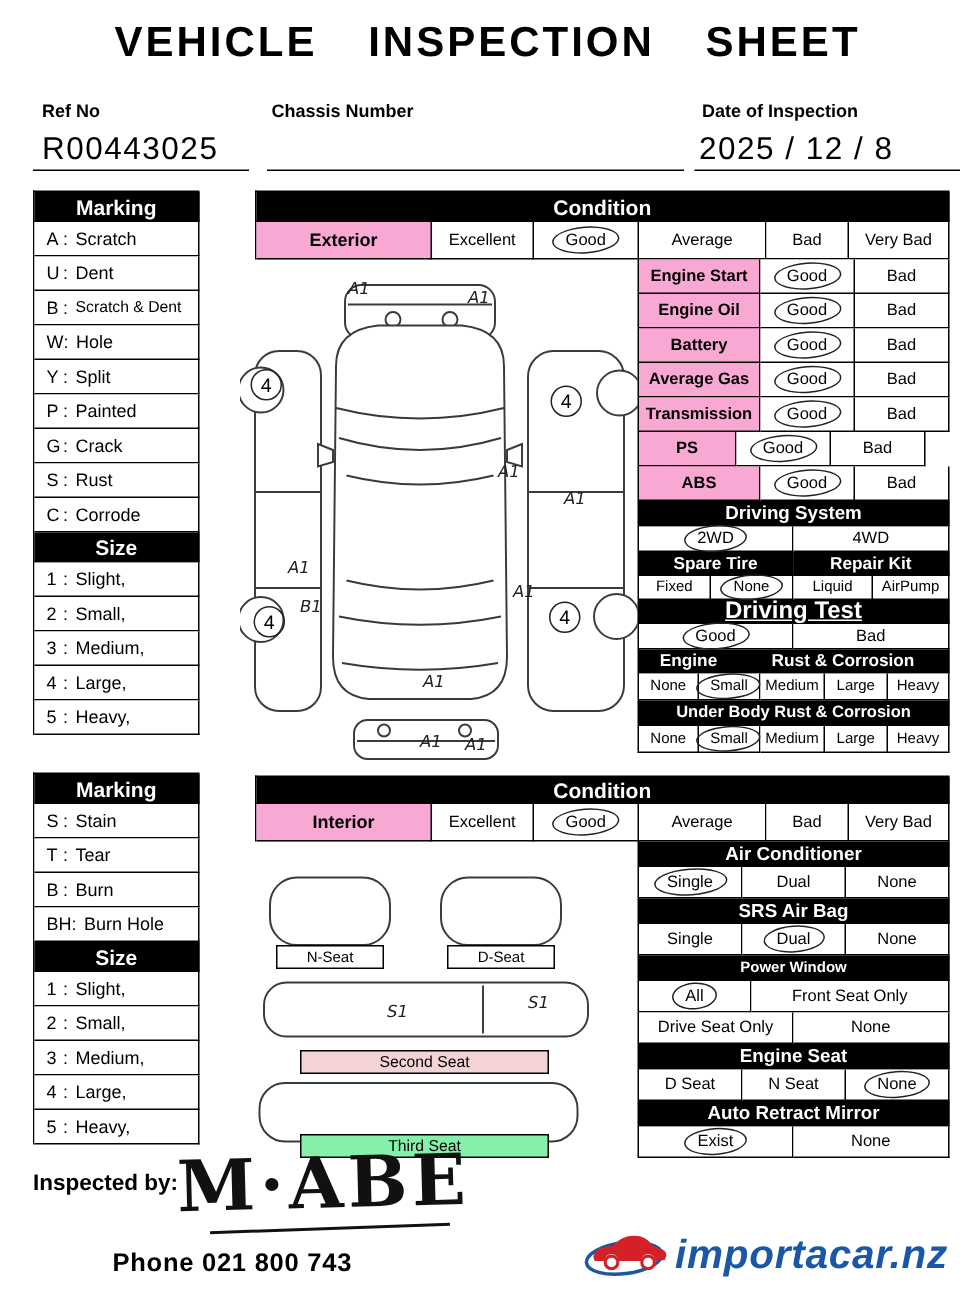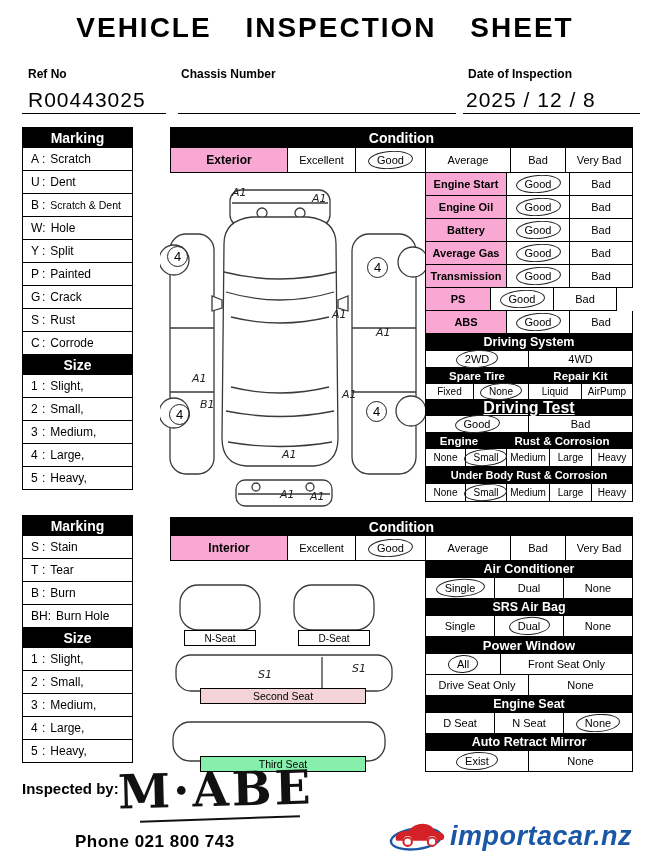--- a/index.html
+++ b/index.html
@@ -453,21 +453,21 @@
         <rect x="126" y="29" width="80" height="45" rx="18"></rect>
         <rect x="8" y="99" width="216" height="36" rx="15"></rect>
         <line x1="154" y1="101" x2="154" y2="133"></line>
         <rect x="5" y="166" width="212" height="39" rx="17"></rect>
       </g>
     </svg>
     <div class="seatlab" style="left:16px;top:74px;width:72px;height:16px;">N-Seat</div>
     <div class="seatlab" style="left:130px;top:74px;width:72px;height:16px;">D-Seat</div>
     <span class="dlabel" style="left:90px;top:112px;">S1</span>
     <span class="dlabel" style="left:184px;top:106px;">S1</span>
-    <div class="seatlab pink" style="left:32px;top:132px;width:166px;height:16px;font-size:10.5px;">Second Seat</div>
+    <div class="seatlab pink" style="left:32px;top:144px;width:166px;height:16px;font-size:10.5px;">Second Seat</div>
     <div class="seatlab gray" style="left:32px;top:200px;width:166px;height:16px;font-size:10.5px;">Third  Seat</div>
   </div>
 
   <div class="grid" style="left:425px;top:560px;width:208px;">
     <div class="bb" style="height:17px;font-size:12.5px;">Air Conditioner</div>
     <div class="row" style="height:21px;">
       <div class="c" style="width:69px;">
           <span class="opt circled">Single</span>
         </div>
       <div class="c" style="width:69px;">
@@ -484,21 +484,21 @@
           <span class="opt">Single</span>
         </div>
       <div class="c" style="width:69px;">
           <span class="opt circled">Dual</span>
         </div>
       <div class="c" style="width:69px;">
           <span class="opt">None</span>
         </div>
     </div>
 
-    <div class="bb" style="height:17px;font-size:13px;">Power Window</div>
+    <div class="bb" style="height:17px;font-size:10px;">Power Window</div>
     <div class="row" style="height:21px;">
       <div class="c" style="width:75px;">
           <span class="opt circled">All</span>
         </div>
       <div class="c" style="width:132px;">
           <span class="opt">Front Seat Only</span>
         </div>
     </div>
     <div class="row" style="height:21px;">
       <div class="c" style="width:103px;">

